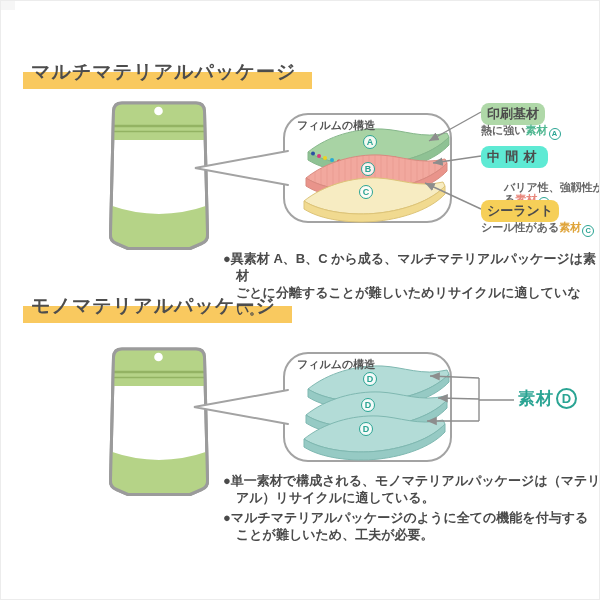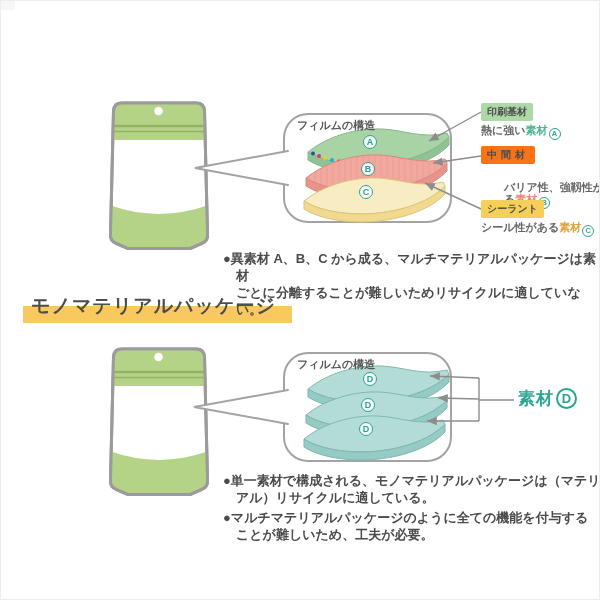--- a/index.html
+++ b/index.html
@@ -8,23 +8,23 @@
   #diagram-svg{position:absolute;left:0;top:0;z-index:1;}
   .txt{position:absolute;z-index:2;color:#4a4a4a;}
   .heading{font-size:19px;font-weight:bold;letter-spacing:1px;color:#4d4d4d;
            padding:0 16px 4px 8px;
            background:linear-gradient(to bottom, rgba(0,0,0,0) 45%, #f9c95f 45%);}
   #h1{left:22px;top:58px;}
   #h2{left:22px;top:292px;text-align:center;}
   .film-label{font-size:11px;font-weight:600;color:#555;}
   #film1{left:296px;top:117px;}
   #film2{left:296px;top:356px;}
-  .mat-title{font-size:10px;font-weight:bold;color:#4c4c4c;padding:2px 6px;border-radius:2px;white-space:nowrap;}
+  .mat-title{font-size:13px;font-weight:bold;color:#4c4c4c;padding:2px 6px;border-radius:8px;white-space:nowrap;}
   .bg-green{background:#afd8a8;}
-  .bg-salmon{background:#f97316;}
+  .bg-salmon{background:#5eead4;}
   .bg-yellow{background:#f6cf58;}
   .spaced{letter-spacing:0.4em;}
   .mat-desc{font-size:11px;font-weight:600;color:#666;line-height:12px;}
   #d1{left:480px;top:123px;} #d2{left:480px;top:180px;width:116px;margin-left:23px;} #d3{left:480px;top:220px;}
   #t1{left:480px;top:102px;} #t2{left:480px;top:145px;} #t3{left:480px;top:199px;}
   .mat-a{color:#4db68f;} .mat-b{color:#e8877c;} .mat-c{color:#dfa43a;}
   .circ{display:inline-flex;align-items:center;justify-content:center;border-radius:50%;
         border:1.3px solid #2aa493;color:#2aa493;font-weight:bold;background:rgba(255,255,255,.85);box-sizing:border-box;}
   .circ-inline{width:12px;height:12px;font-size:7.5px;margin-left:1px;vertical-align:-2px;}
   .circ-layer{position:absolute;z-index:2;width:14px;height:14px;font-size:9px;border-width:1.5px;}
@@ -129,20 +129,21 @@
 
     <g stroke="#8d8d8d" stroke-width="1.4" fill="none">
       <line x1="478" y1="377" x2="429" y2="375" marker-end="url(#ah)"></line>
       <line x1="478" y1="398" x2="437" y2="397" marker-end="url(#ah)"></line>
       <line x1="478" y1="420" x2="426" y2="420" marker-end="url(#ah)"></line>
       <path d="M478,377 V420"></path>
       <path d="M478,399 H513"></path>
     </g>
   </svg>
 
+  <div class="txt heading" id="h1">マルチマテリアルパッケージ</div>
   <div class="txt heading" id="h2">モノマテリアルパッケージ</div>
 
   <div class="txt film-label" id="film1">フィルムの構造</div>
   <div class="txt film-label" id="film2">フィルムの構造</div>
 
   <div class="circ circ-layer" id="cA">A</div>
   <div class="circ circ-layer" id="cB">B</div>
   <div class="circ circ-layer" id="cC">C</div>
   <div class="circ circ-layer" id="cD1">D</div>
   <div class="circ circ-layer" id="cD2">D</div>

